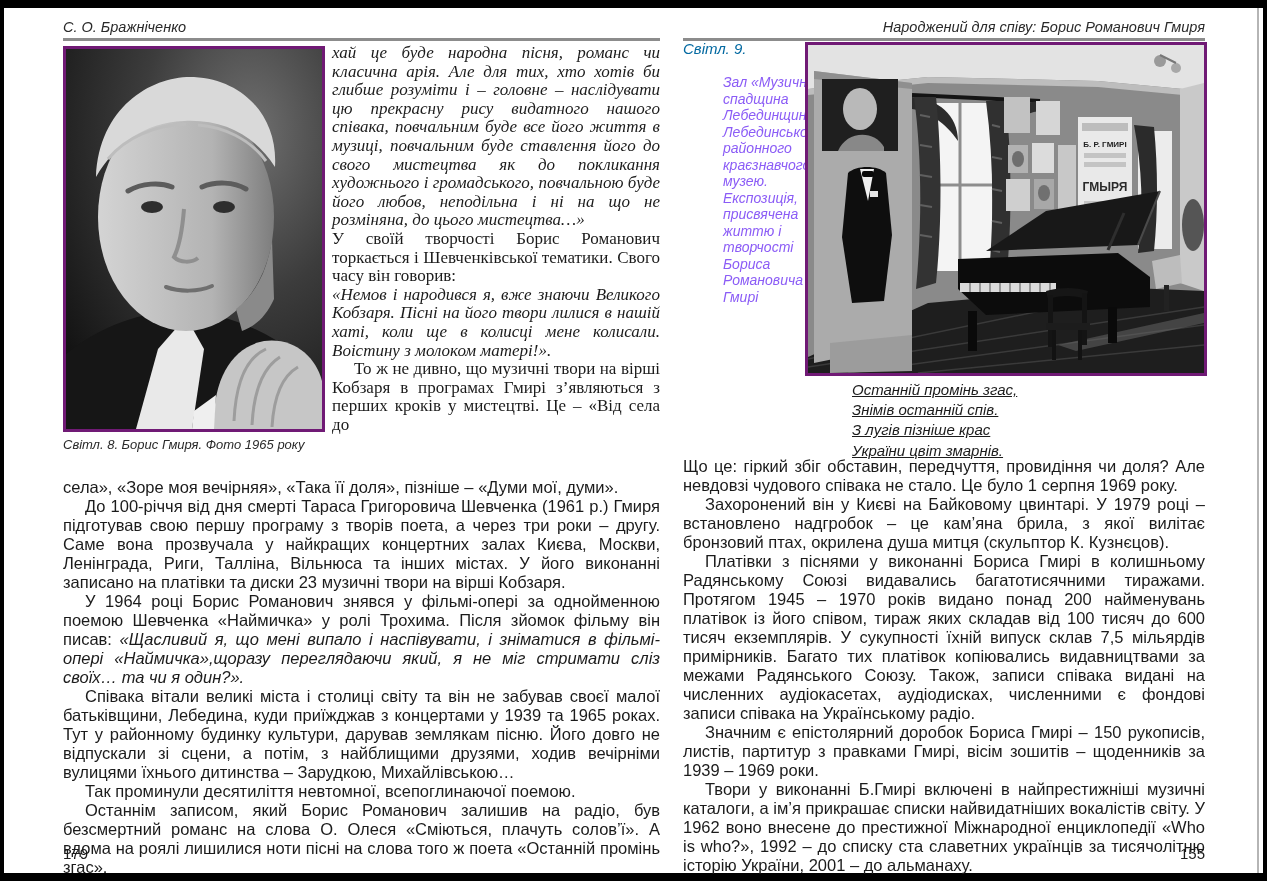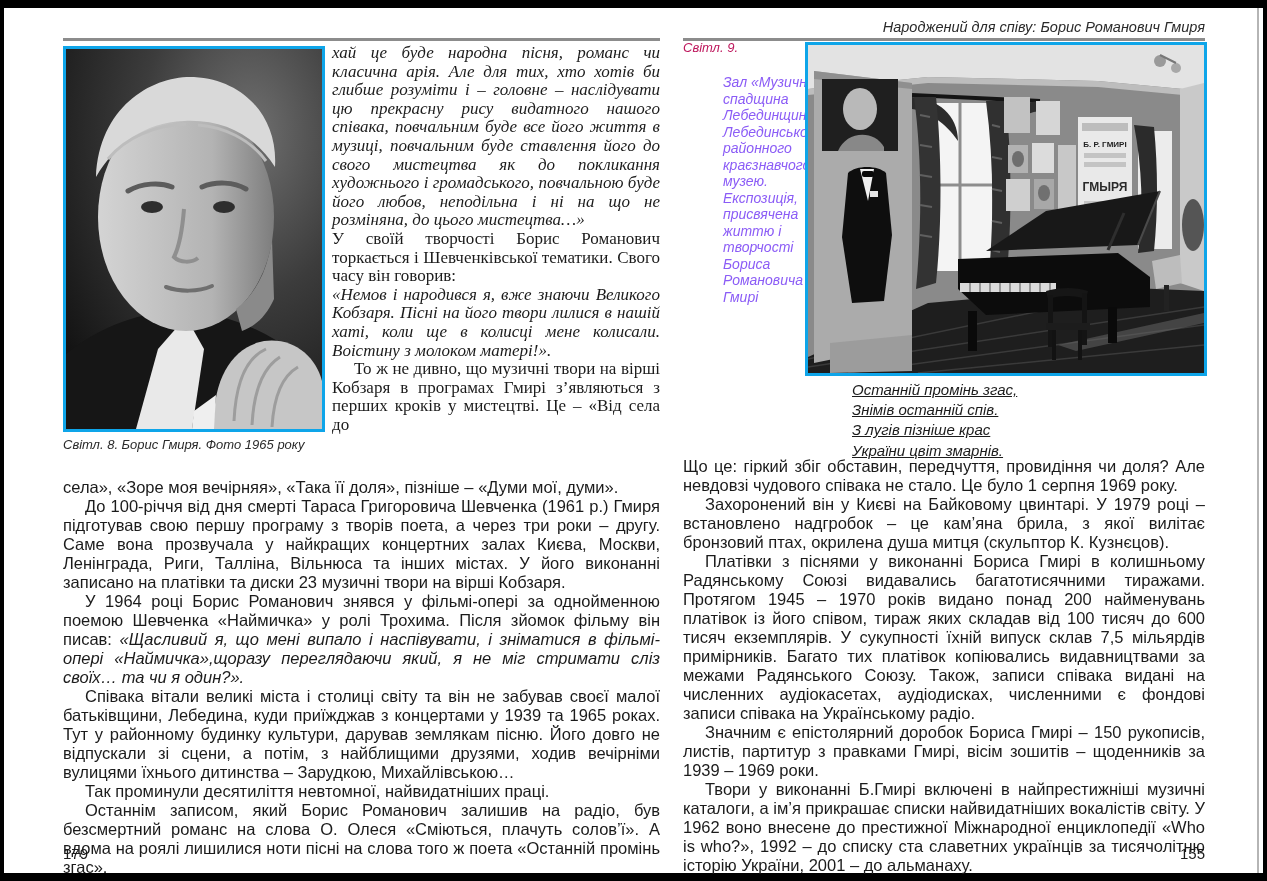--- a/index.html
+++ b/index.html
@@ -14,41 +14,41 @@
   .bar-right{left:1263px;top:0;width:4px;height:881px;}
   .edge-shadow{position:absolute;left:1257px;top:8px;width:2px;height:865px;background:#b5b5b5;}
 
   .running-head{position:absolute;top:19px;font-style:italic;font-size:14.5px;color:#2a2a2a;}
   .head-left{left:63px;width:597px;text-align:left;}
   .head-right{left:683px;width:522px;text-align:right;}
   .head-rule{position:absolute;top:38px;height:3px;background:#8c8c8c;}
   .rule-left{left:63px;width:597px;}
   .rule-right{left:683px;width:522px;}
 
-  .photo-frame{position:absolute;border:3px solid #0ea5e9;background:#f9a8d4;}
+  .photo-frame{position:absolute;border:3px solid #701a75;background:#f9a8d4;}
   .photo-left{left:63px;top:46px;width:256px;height:380px;}
   .photo-right{left:805px;top:42px;width:396px;height:328px;}
   .photo-frame svg{display:block;}
 
   .col-text{position:absolute;left:332px;top:44px;width:328px;
     font-size:17px;line-height:18.6px;text-align:justify;}
   .col-text p{margin:0;font-family:Liberation Serif, serif;}
   .italic{font-style:italic;}
   .indent{text-indent:22px;}
 
   .caption-left{position:absolute;left:63px;top:437px;width:320px;
     font-style:italic;font-size:13px;color:#2a2a2a;}
 
   .body-text{font-size:16.5px;line-height:19px;text-align:justify;}
   .body-text p{margin:0;}
   .left-body{position:absolute;left:63px;top:478px;width:597px;}
   .right-body{position:absolute;left:683px;top:457px;width:522px;}
   .nojust{text-align:left;}
 
-  .fig-label{position:absolute;left:683px;top:40px;font-style:italic;font-size:13px;color:#be185d;}
+  .fig-label{position:absolute;left:683px;top:40px;font-style:italic;font-size:15px;color:#0369a1;}
   .fig-caption{position:absolute;left:723px;top:74px;width:114px;
     font-style:italic;font-size:14px;line-height:16.5px;color:#8b5cf6;}
 
   .poem{position:absolute;left:852px;top:380px;font-style:italic;
     font-size:15px;line-height:20.2px;text-decoration:underline;}
   .poem div{margin:0;}
 
   .page-number{position:absolute;top:845px;font-size:15px;color:#1b1b1b;}
   .pn-left{left:63px;}
   .pn-right{left:683px;width:522px;text-align:right;}
@@ -57,20 +57,21 @@
 <body>
 
 <div class="page">
 
   <div class="frame-bar bar-top"></div>
   <div class="frame-bar bar-bottom"></div>
   <div class="frame-bar bar-left"></div>
   <div class="frame-bar bar-right"></div>
   <div class="edge-shadow"></div>
 
+  <div class="running-head head-left">С. О. Бражніченко</div>
   <div class="running-head head-right">Народжений для співу: Борис Романович Гмиря</div>
   <div class="head-rule rule-left"></div>
   <div class="head-rule rule-right"></div>
 
   <div class="photo-frame photo-left">
     <svg width="256" height="380" viewBox="0 0 256 380">
       <defs>
         <radialGradient id="pbg" cx="72%" cy="22%" r="95%">
           <stop offset="0" stop-color="#707070"></stop>
           <stop offset="0.45" stop-color="#3c3c3c"></stop>
@@ -108,21 +109,21 @@
     <p class="indent">То ж не дивно, що музичні твори на вірші Кобзаря в програмах Гмирі з’являються з перших кроків у мистецтві. Це – «Від села до</p>
   </div>
 
   <div class="caption-left">Світл. 8. Борис Гмиря. Фото 1965 року</div>
 
   <div class="body-text left-body">
     <p class="nojust">села», «Зоре моя вечірняя», «Така її доля», пізніше – «Думи мої, думи».</p>
     <p class="indent">До 100-річчя від дня смерті Тараса Григоровича Шевченка (1961 р.) Гмиря підготував свою першу програму з творів поета, а через три роки – другу. Саме вона прозвучала у найкращих концертних залах Києва, Москви, Ленінграда, Риги, Талліна, Вільнюса та інших містах. У його виконанні записано на платівки та диски 23 музичні твори на вірші Кобзаря.</p>
     <p class="indent"><span>У 1964 році Борис Романович знявся у фільмі-опері за однойменною поемою Шевченка «Наймичка» у ролі Трохима. Після зйомок фільму він писав: </span><span class="italic">«Щасливий я, що мені випало і наспівувати, і зніматися в фільмі-опері «Наймичка»,щоразу переглядаючи який, я не міг стримати сліз своїх… та чи я один?».</span></p>
     <p class="indent">Співака вітали великі міста і столиці світу та він не забував своєї малої батьківщини, Лебедина, куди приїжджав з концертами у 1939 та 1965 роках. Тут у районному будинку культури, дарував землякам пісню. Його довго не відпускали зі сцени, а потім, з найблищими друзями, ходив вечірніми вулицями їхнього дитинства – Зарудкою, Михайлівською…</p>
-    <p class="indent nojust">Так проминули десятиліття невтомної, найвидатніших праці.</p>
+    <p class="indent nojust">Так проминули десятиліття невтомної, всепоглинаючої поемою.</p>
     <p class="indent">Останнім записом, який Борис Романович залишив на радіо, був безсмертний романс на слова О. Олеся «Сміються, плачуть солов’ї». А вдома на роялі лишилися ноти пісні на слова того ж поета «Останній промінь згас».</p>
   </div>
 
   <div class="page-number pn-left">179</div>
 
   <div class="fig-label">Світл. 9.</div>
   <div class="fig-caption">Зал «Музична спадщина Лебединщини» Лебединського районного краєзнавчого музею. Експозиція, присвячена життю і творчості Бориса Романовича Гмирі</div>
 
   <div class="photo-frame photo-right">
     <svg width="396" height="328" viewBox="0 0 396 328">

